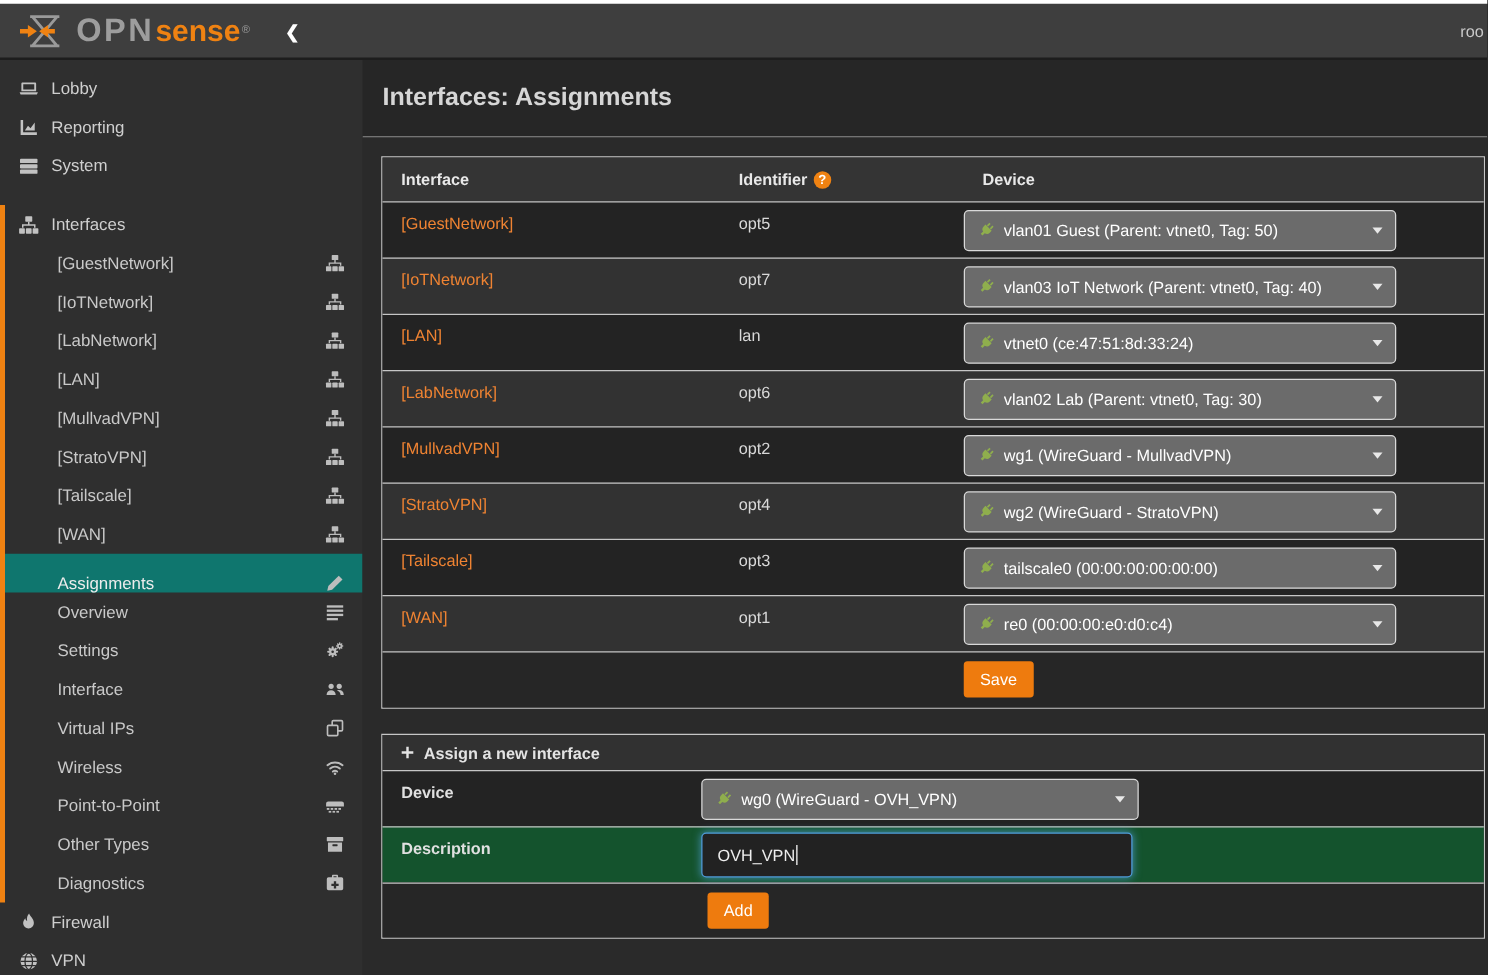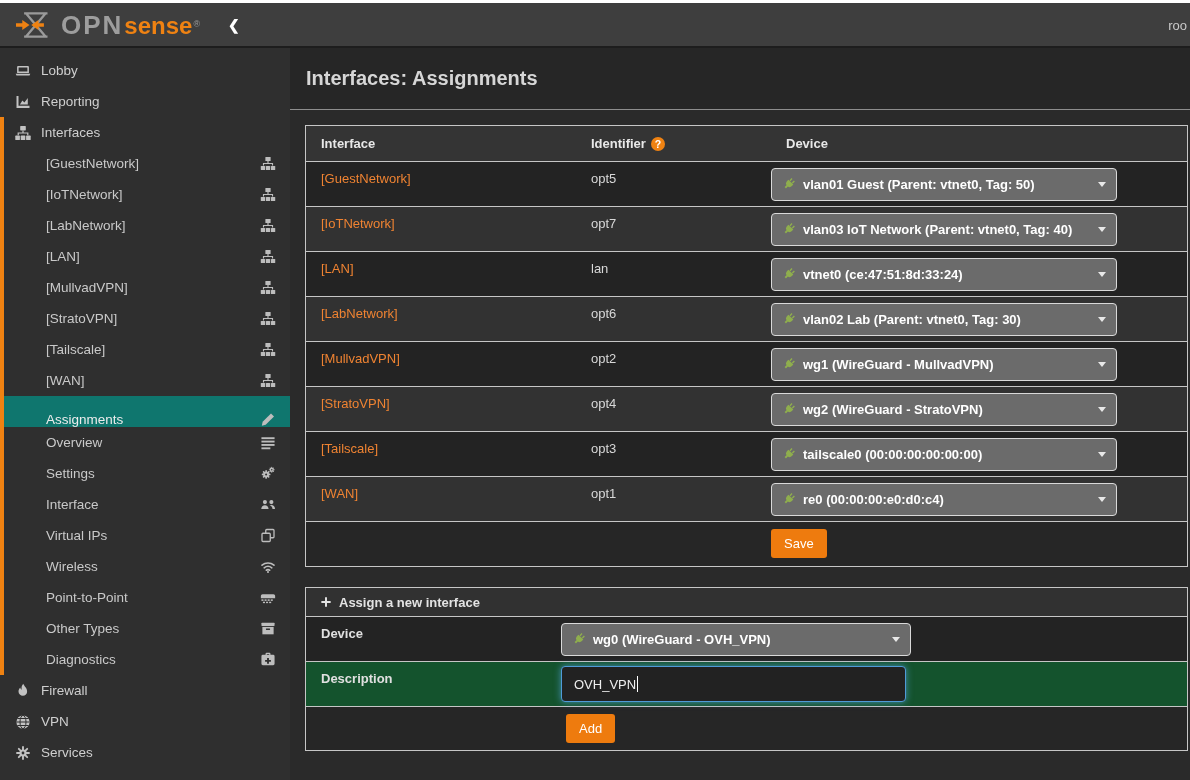--- a/index.html
+++ b/index.html
@@ -23,21 +23,21 @@
   .navbar-user{position:absolute;right:3px;top:50%;transform:translateY(-50%);color:#c9c9c9;font-size:13px;}
   
   .layout{display:flex;height:732px;}
   
   .sidebar{width:290px;flex:0 0 290px;background:#2f2f2f;padding-top:7px;box-sizing:border-box;overflow:hidden;}
   .s-item{
     height:31px;display:flex;align-items:center;padding-left:14px;
     color:#cfcfcf;font-size:13.5px;cursor:pointer;box-sizing:border-box;
   }
   .s-item .s-icon{width:18px;height:16px;margin-right:9px;color:#c2c2c2;flex:0 0 18px;display:flex;align-items:center;justify-content:center;}
-  .if-section{position:relative;}
+  .if-section{position:relative;margin-top:16px;}
   .if-section::before{content:"";position:absolute;left:0;top:0;bottom:0;width:4px;background:#ef8212;}
   .s-sub{
     height:31px;display:flex;align-items:center;padding-left:46px;padding-right:14px;
     color:#c9c9c9;font-size:13.5px;cursor:pointer;box-sizing:border-box;
   }
   .s-sub .sub-label{flex:1;}
   .s-sub .r-icon{width:16px;height:15px;color:#bdbdbd;display:flex;align-items:center;justify-content:center;}
   .s-sub.active{background:#0f766e;color:#ececec;align-items:flex-end;}
   svg.i{display:block;width:100%;height:100%;}
   
@@ -63,21 +63,21 @@
     display:grid;grid-template-columns:270px 195px 1fr;height:45px;
     border-top:1px solid #c6c6c6;box-sizing:border-box;align-items:center;
   }
   .t-row.odd{background:#232323;}
   .t-row.even{background:#323232;}
   .cell-if,.cell-id{align-self:start;padding-top:9px;padding-left:15px;font-size:13px;}
   .cell-if a{color:#ef8332;text-decoration:none;}
   .cell-id{color:#d8d8d8;}
   .select{
     width:346px;height:33px;box-sizing:border-box;background:#6b6b6b;border:1px solid #d9d9d9;
-    border-radius:4px;display:flex;align-items:center;padding:0 10px;cursor:pointer;font-weight:bold;
+    border-radius:4px;display:flex;align-items:center;padding:0 10px;cursor:pointer;
   }
   .select .plug{width:14px;height:14px;color:#8fae4d;margin-right:7px;flex:0 0 14px;}
   .select .sel-label{color:#ffffff;font-size:13px;white-space:nowrap;overflow:hidden;}
   .select .caret{margin-left:auto;width:0;height:0;border-left:4.5px solid transparent;border-right:4.5px solid transparent;border-top:5px solid #e8e8e8;}
   .save-row{height:45px;background:#262626;border-top:1px solid #c6c6c6;box-sizing:border-box;padding:7px 0 0 465px;}
   .btn{
     display:inline-block;background:#ee7b0e;color:#ffffff;font-size:13px;border:none;
     border-radius:3px;padding:7px 13px;cursor:pointer;font-family:inherit;
   }
   
@@ -140,20 +140,30 @@
     </div>
     <div class="s-item">
       <span class="s-icon">
         <svg class="i" viewBox="0 0 16 16" fill="currentColor">
             <path d="M1.5 2v12h13v-2.2h-11V2z"></path>
             <path d="M4.9 10.4l2.5-3.9 2 2 3.4-4.6v6.5z"></path>
           </svg>
       </span>
       <span>Reporting</span>
     </div>
+    <div class="s-item">
+      <span class="s-icon">
+        <svg class="i" viewBox="0 0 16 16" fill="currentColor">
+            <rect x="1" y="2" width="14" height="3.4" rx=".7"></rect>
+            <rect x="1" y="6.3" width="14" height="3.4" rx=".7"></rect>
+            <rect x="1" y="10.6" width="14" height="3.4" rx=".7"></rect>
+          </svg>
+      </span>
+      <span>System</span>
+    </div>
 
     <div class="if-section">
       <div class="s-item">
         <span class="s-icon">
           <svg class="i" viewBox="0 0 16 16" fill="currentColor">
               <rect x="5.2" y="1" width="5.6" height="4.4" rx=".6"></rect>
               <rect x="0.3" y="10.6" width="4.6" height="4.4" rx=".6"></rect>
               <rect x="5.7" y="10.6" width="4.6" height="4.4" rx=".6"></rect>
               <rect x="11.1" y="10.6" width="4.6" height="4.4" rx=".6"></rect>
               <path d="M7.4 5.4h1.2v2h4.8v2.8h-1.2V8.6H3.8v1.6H2.6V7.4h4.8z"></path>

